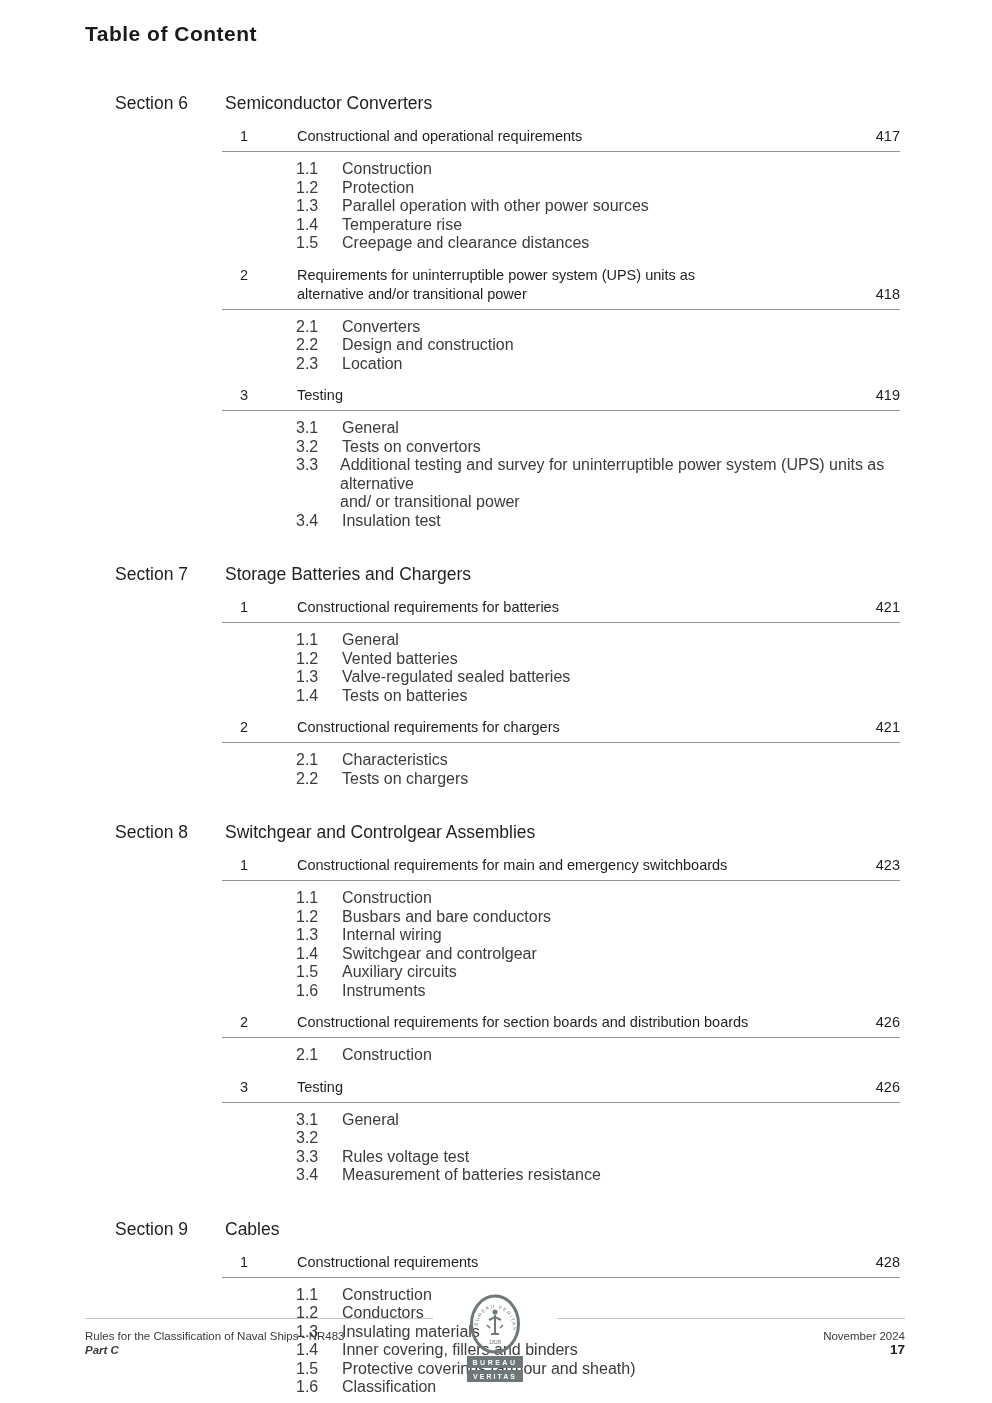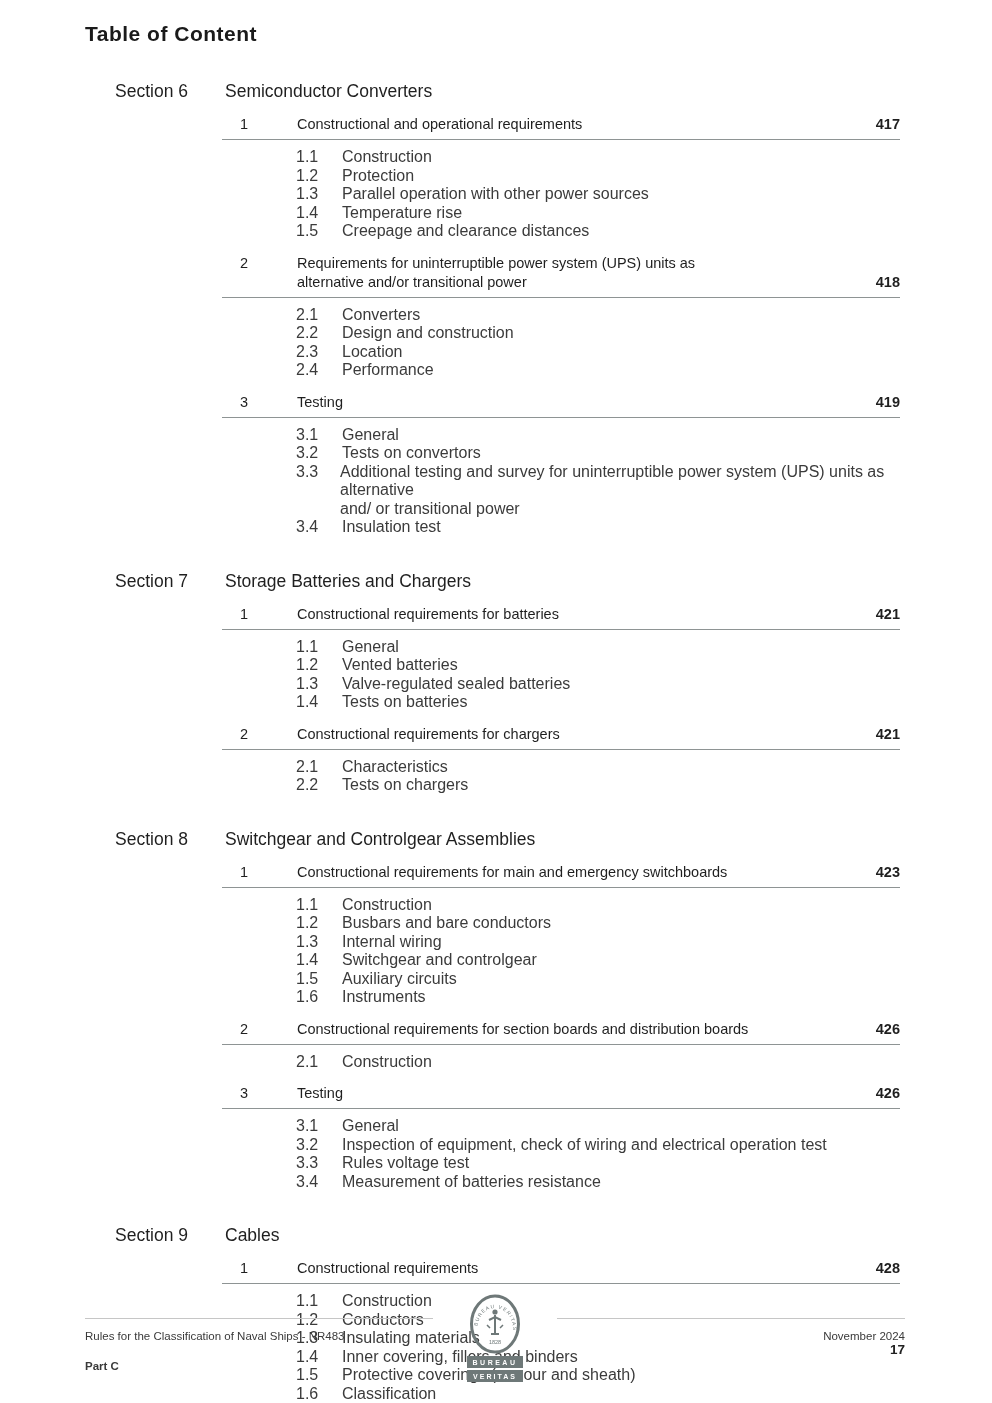--- a/index.html
+++ b/index.html
@@ -7,44 +7,44 @@
     font-family:"Liberation Sans", sans-serif; color:#222; position:relative; }
 
   .page { position:relative; width:992px; height:1403px;padding-left:36px; }
 
   .page-title { position:absolute; left:85px; top:22px; font-size:21px; font-weight:bold;
     letter-spacing:0.5px; color:#1a1a1a; }
 
   .toc { position:absolute; left:0; top:80px; width:992px; }
 
   .section { margin-top:33px; }
-  .section:first-child { margin-top:0; }
+  .section:first-child { margin-top:12px; }
   .section-header { display:flex; margin-left:115px; font-size:17.5px; color:#1f1f1f; line-height:22px; }
   .section-label { width:110px; }
 
   .toc-item { margin-left:222px; width:678px; margin-top:13px; }
   .item-header { display:flex; border-bottom:1px solid #8e9494; padding-bottom:5px;
     font-size:14.5px; line-height:19px; color:#1f1f1f; }
   .item-number { width:75px; padding-left:18px; align-self:flex-start; }
   .item-title { max-width:500px; white-space:pre-line; align-self:flex-start; }
-  .item-page { margin-left:auto; align-self:flex-end;font-weight:bold; }
+  .item-page { margin-left:auto; align-self:flex-end; }
 
   .subitems { margin:8px 0 4px 74px; }
   .subitem { display:flex; font-size:16px; line-height:18.5px; color:#3b3b3b; }
   .sub-number { width:46px; }
   .sub-title { max-width:560px; white-space:pre-line; }
 
   
   .footer { position:absolute; left:85px; right:87px; top:1318px; }
   .footer-rules { display:flex; align-items:center; }
   .footer-rule { flex:1; height:1px; background:#c6c6c6; }
   .footer-gap { width:124px; }
   .footer-text { display:flex; justify-content:space-between; margin-top:11px;
     font-size:11.5px; color:#3a3a3a; }
-  .footer-left .line2 { font-weight:bold; margin-top:18px; }
+  .footer-left .line2 { font-weight:bold; margin-top:2px;font-style:italic; }
   .footer-right { text-align:right; }
   .footer-page { text-align:right; font-size:13.5px; font-weight:bold; color:#222; }
 
   .bv-logo { position:absolute; left:50%; transform:translateX(-50%); top:-24px; width:58px; }
 </style>
 </head>
 <body>
 
 <div class="page">
 
@@ -98,24 +98,20 @@
               <div class="sub-title">Converters</div>
             </div>
             <div class="subitem">
               <div class="sub-number">2.2</div>
               <div class="sub-title">Design and construction</div>
             </div>
             <div class="subitem">
               <div class="sub-number">2.3</div>
               <div class="sub-title">Location</div>
             </div>
-            <div class="subitem">
-              <div class="sub-number">2.4</div>
-              <div class="sub-title">Performance</div>
-            </div>
           </div>
         </div>
         <div class="toc-item">
           <div class="item-header">
             <div class="item-number">3</div>
             <div class="item-title">Testing</div>
             <div class="item-page">419</div>
           </div>
           <div class="subitems">
             <div class="subitem">
@@ -243,21 +239,20 @@
             <div class="item-title">Testing</div>
             <div class="item-page">426</div>
           </div>
           <div class="subitems">
             <div class="subitem">
               <div class="sub-number">3.1</div>
               <div class="sub-title">General</div>
             </div>
             <div class="subitem">
               <div class="sub-number">3.2</div>
-              <div class="sub-title">Inspection of equipment, check of wiring and electrical operation test</div>
             </div>
             <div class="subitem">
               <div class="sub-number">3.3</div>
               <div class="sub-title">Rules voltage test</div>
             </div>
             <div class="subitem">
               <div class="sub-number">3.4</div>
               <div class="sub-title">Measurement of batteries resistance</div>
             </div>
           </div>

